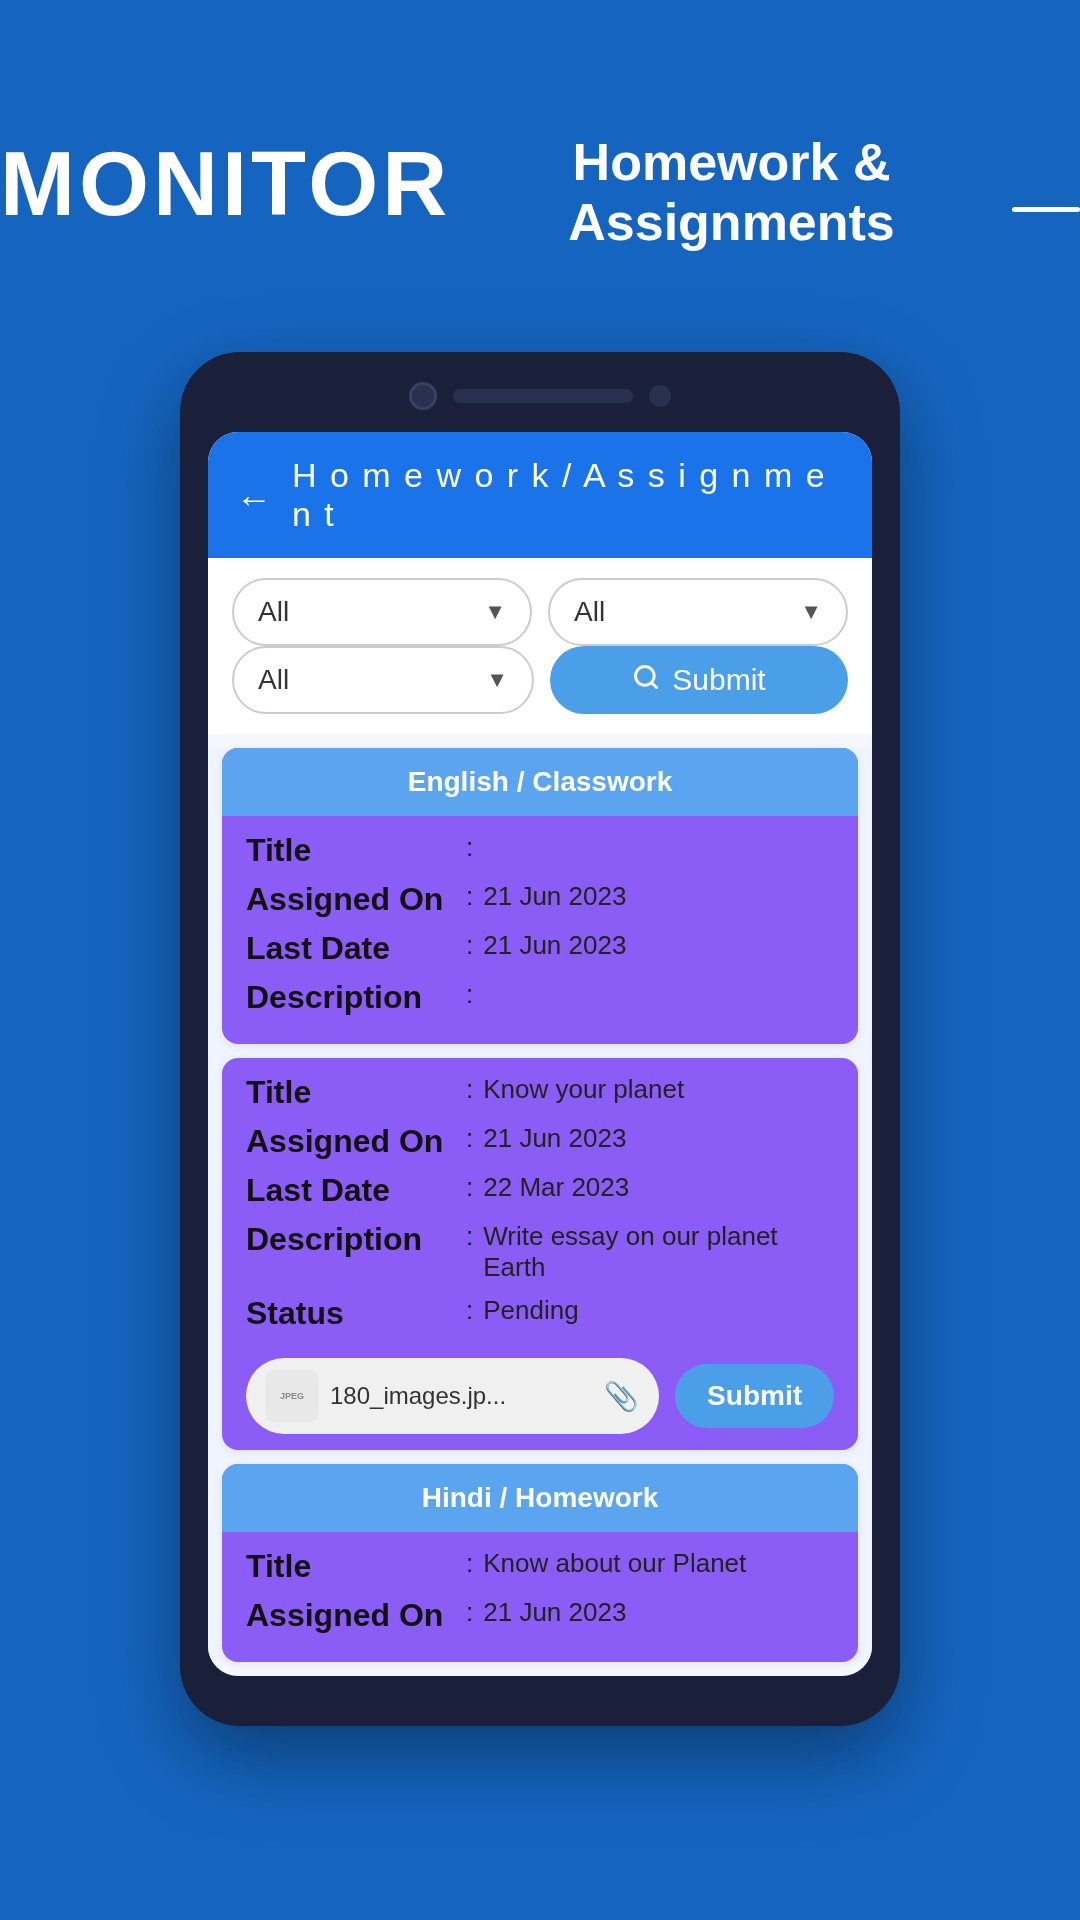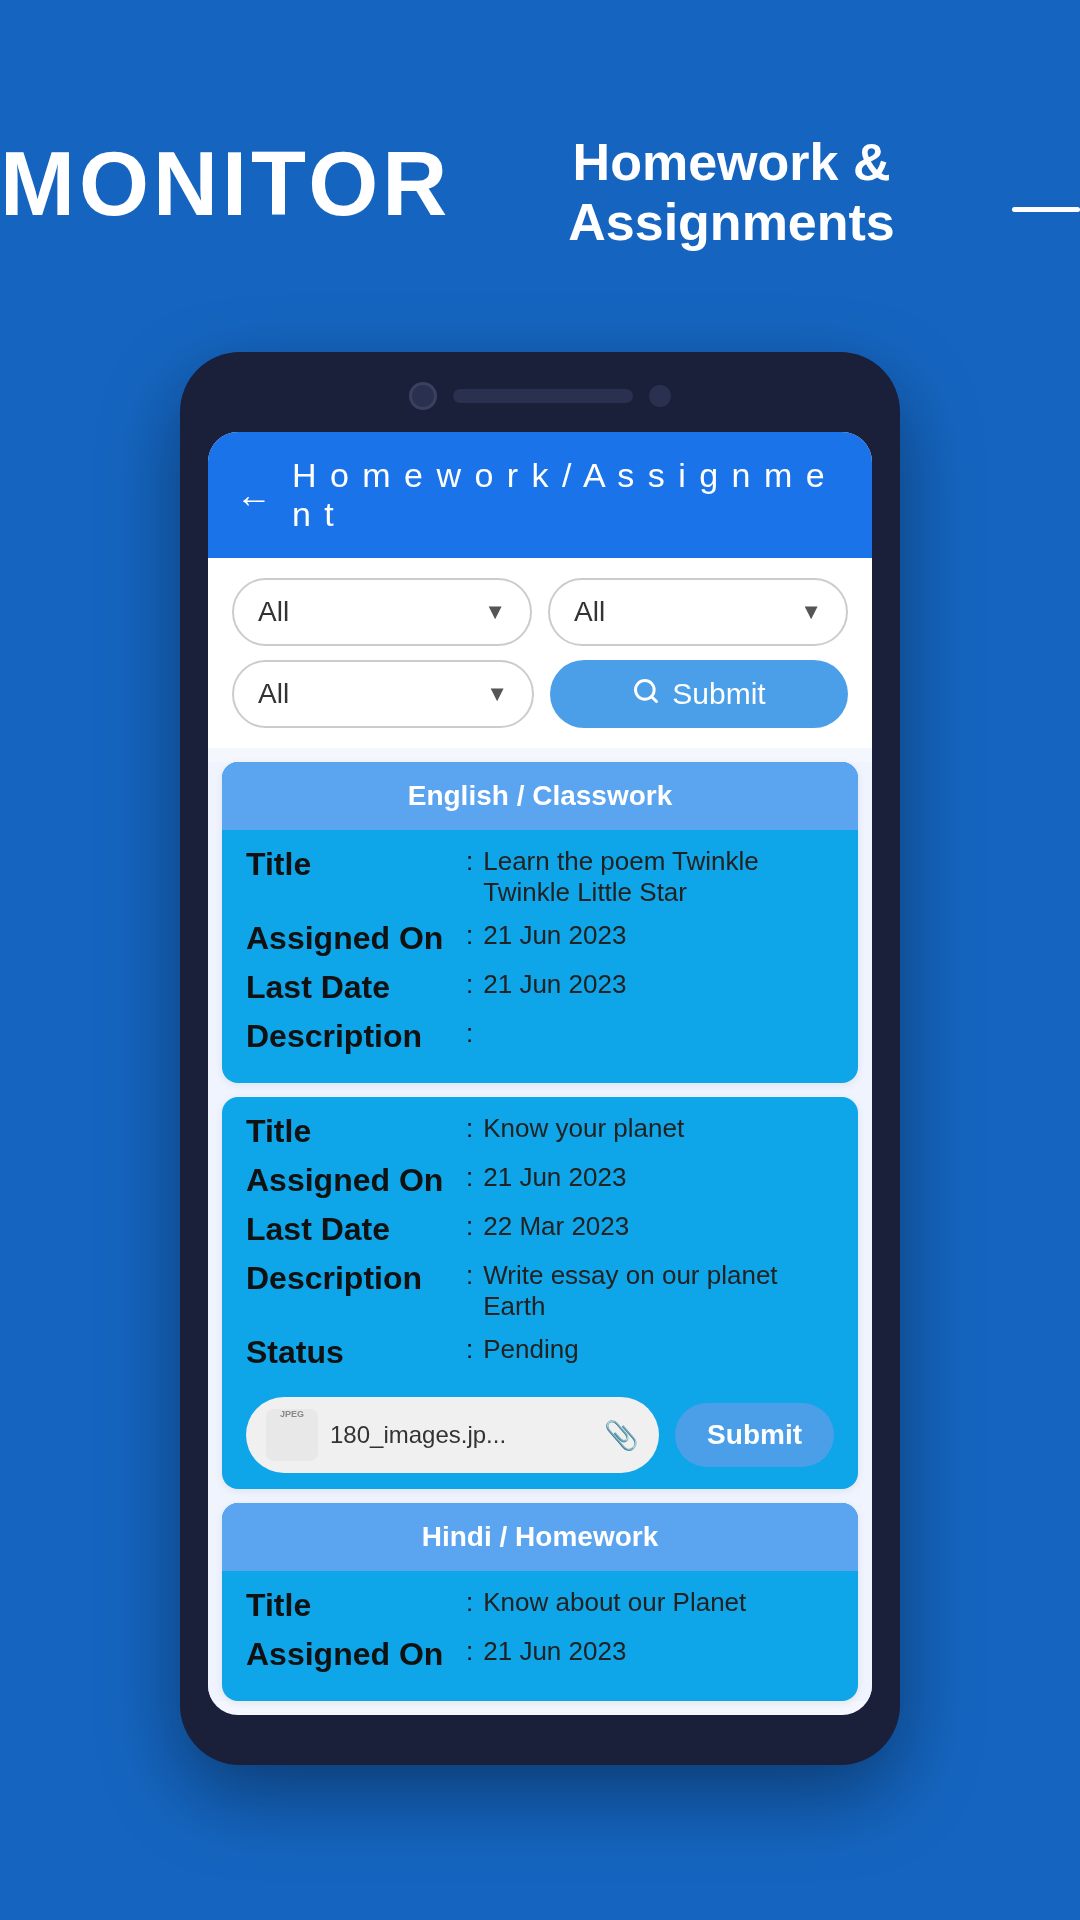--- a/index.html
+++ b/index.html
@@ -115,21 +115,20 @@
       font-size: 34px;
       font-weight: 500;
       letter-spacing: 2px;
     }
 
     .filters-section {
       background-color: #ffffff;
       padding: 20px 24px;
       display: flex;
       flex-direction: column;
-      gap: 14px;
     }
 
     .filters-row {
       display: flex;
       gap: 16px;
     }
 
     .dropdown {
       flex: 1;
       border: 2px solid #cccccc;
@@ -172,21 +171,21 @@
       font-weight: 500;
     }
 
     
     .assignments-list {
       background-color: #f0f4ff;
       padding: 0;
     }
 
     .assignment-card {
-      background-color: #0ea5e9;
+      background-color: #8b5cf6;
       margin: 14px 14px;
       border-radius: 16px;
       overflow: hidden;
       box-shadow: 0 2px 8px rgba(0,0,0,0.08);
     }
 
     .card-header {
       background-color: #5ba4f0;
       padding: 18px 24px;
       text-align: center;
@@ -252,21 +251,21 @@
       margin-right: 16px;
     }
 
     .file-icon-box {
       width: 52px;
       height: 52px;
       background-color: #e8e8e8;
       border-radius: 8px;
       display: flex;
       align-items: center;
-      justify-content: flex-start;
+      justify-content: center;
       font-size: 11px;
       font-weight: 700;
       color: #555;
       flex-direction: column;
       flex-shrink: 0;
     }
 
     .file-name {
       font-size: 24px;
       color: #333;
@@ -350,21 +349,20 @@
     <div class="assignments-list">
 
       <div class="assignment-card">
         <div class="card-header">
           <span class="card-header-text">English / Classwork</span>
         </div>
         <div class="card-body">
           <div class="card-row">
             <span class="card-label">Title</span>
             <span class="card-colon">:</span>
-            <span class="card-value">Learn the poem Twinkle Twinkle Little Star</span>
           </div>
           <div class="card-row">
             <span class="card-label">Assigned On</span>
             <span class="card-colon">:</span>
             <span class="card-value">21 Jun 2023</span>
           </div>
           <div class="card-row">
             <span class="card-label">Last Date</span>
             <span class="card-colon">:</span>
             <span class="card-value">21 Jun 2023</span>

